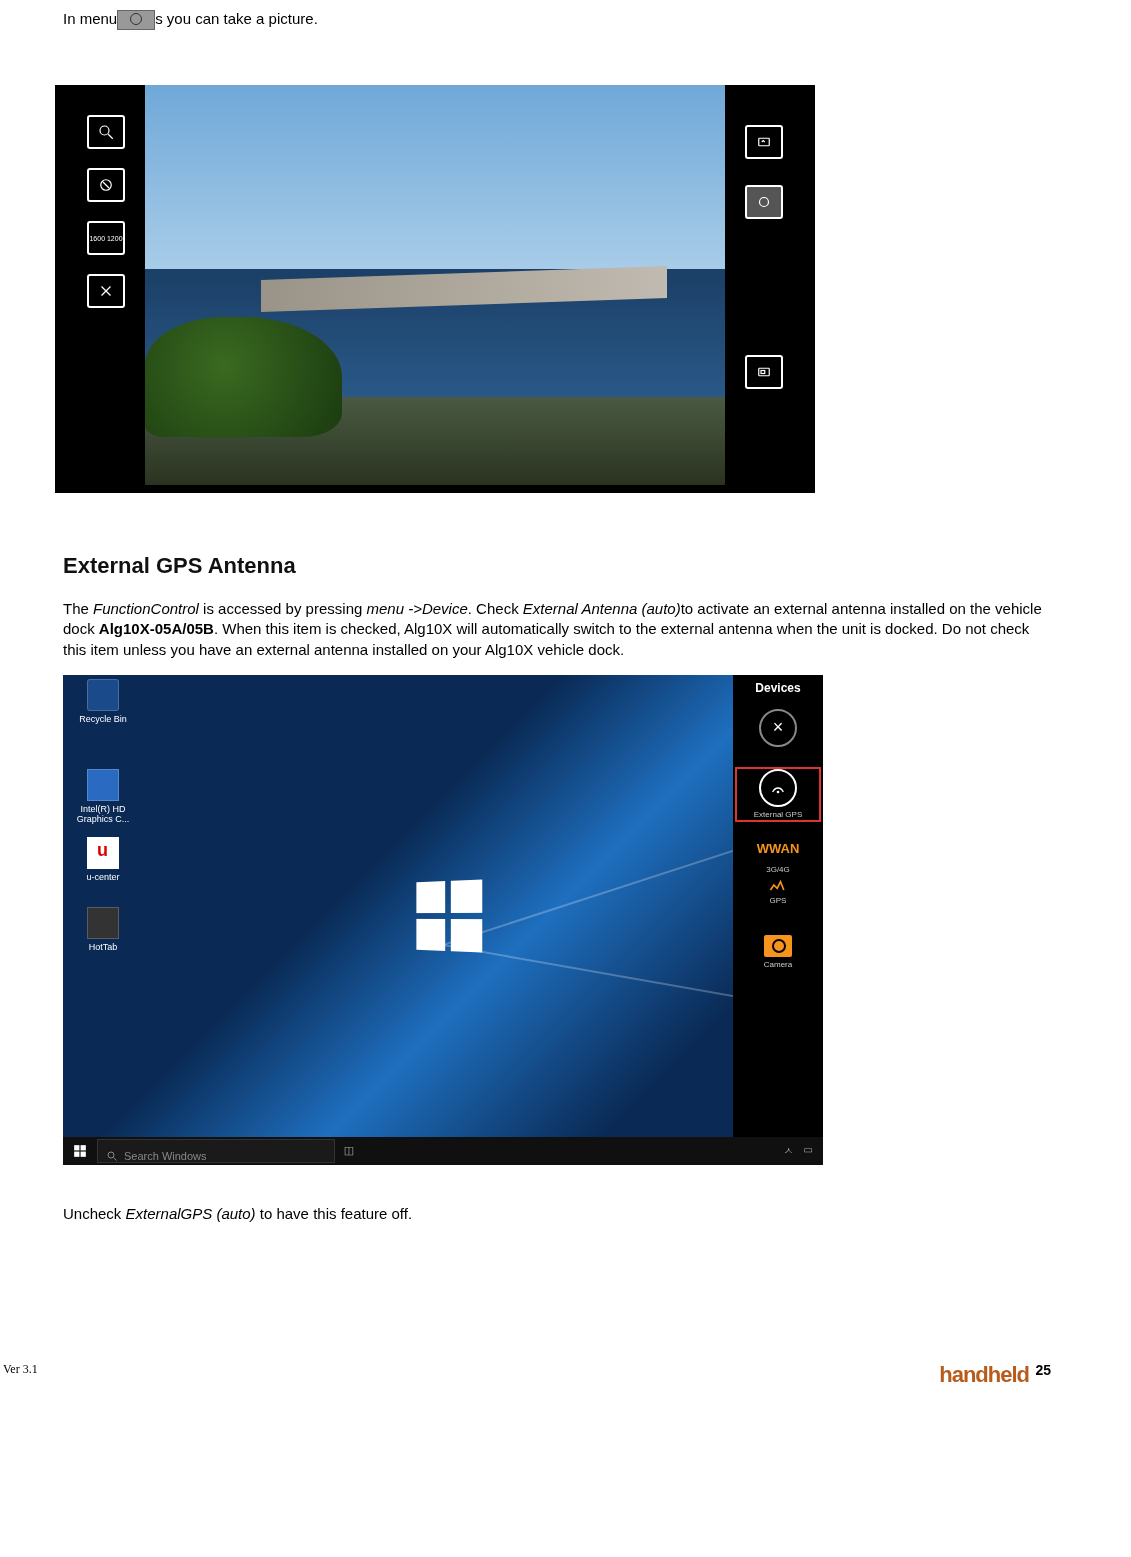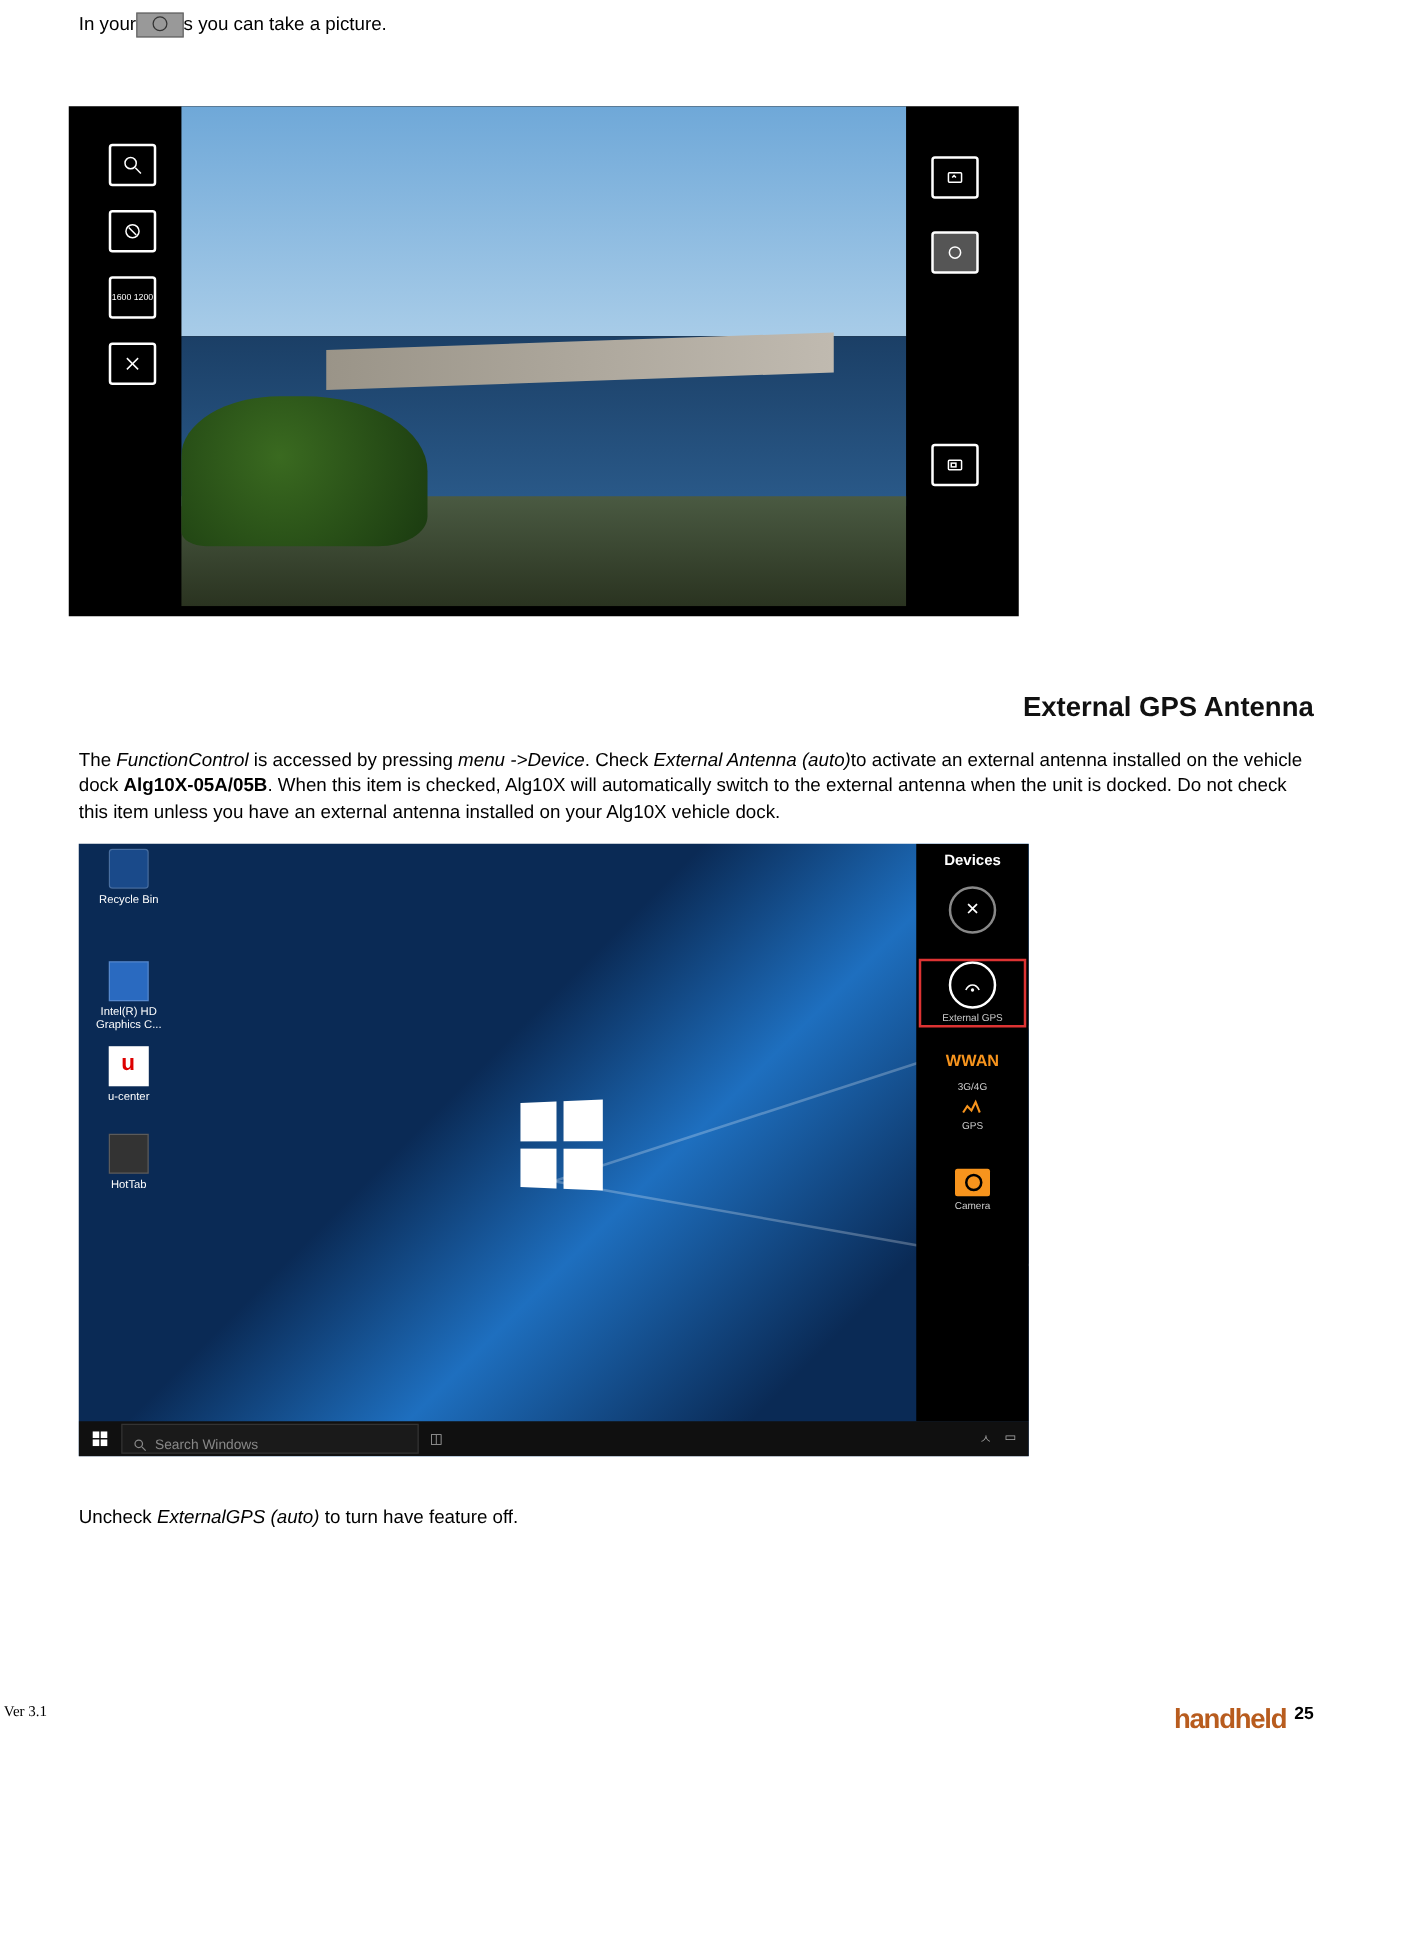--- a/index.html
+++ b/index.html
@@ -79,21 +79,20 @@
   .cam-btn svg { width: 18px; height: 18px; stroke:#fff; fill:none; stroke-width:1.6; }
 
   .section-heading {
     font-family: "Arial Narrow", Arial, sans-serif;
     font-stretch: condensed;
     font-weight: bold;
     font-size: 22px;
     margin-top: 60px;
     margin-bottom: 20px;
     color: #111;
-    text-align: right;
   }
   .body-text { font-size: 15px; line-height: 1.35; }
   .body-text em { font-style: italic; }
   .body-text b { font-weight: bold; }
 
   .desktop-figure {
     margin-top: 2px;
     width: 760px;
     height: 490px;
     position: relative;
@@ -188,21 +187,21 @@
     font-weight:900; font-size:22px;
     color:#b85c1e; letter-spacing:-1px;
   }
 </style>
 </head>
 <body>
 
 <div class="page">
 
   <div class="intro-line">
-    <span>In your</span><span class="inline-icon"></span><span>s you can take a picture.</span>
+    <span>In menu</span><span class="inline-icon"></span><span>s you can take a picture.</span>
   </div>
 
   <div class="camera-figure">
     <div class="cam-photo">
       <div class="sky"></div>
       <div class="sea"></div>
       <div class="pier"></div>
       <div class="rocks"></div>
       <div class="bush"></div>
     </div>
@@ -330,21 +329,21 @@
       <div class="task-icon">◫</div>
       <div class="spacer"></div>
       <div class="tray">
         <span>ㅅ</span>
         <span>▭</span>
       </div>
     </div>
   </div>
 
   <p class="uncheck-line">
-    <span>Uncheck </span><em>ExternalGPS (auto)</em><span> to turn have feature off.</span>
+    <span>Uncheck </span><em>ExternalGPS (auto)</em><span> to have this feature off.</span>
   </p>
 
   <div class="footer">
     <span class="footer-left">Ver 3.1</span>
     <span class="footer-logo">handheld</span>
     <span class="footer-right-num">25</span>
   </div>
 
 </div>
 

